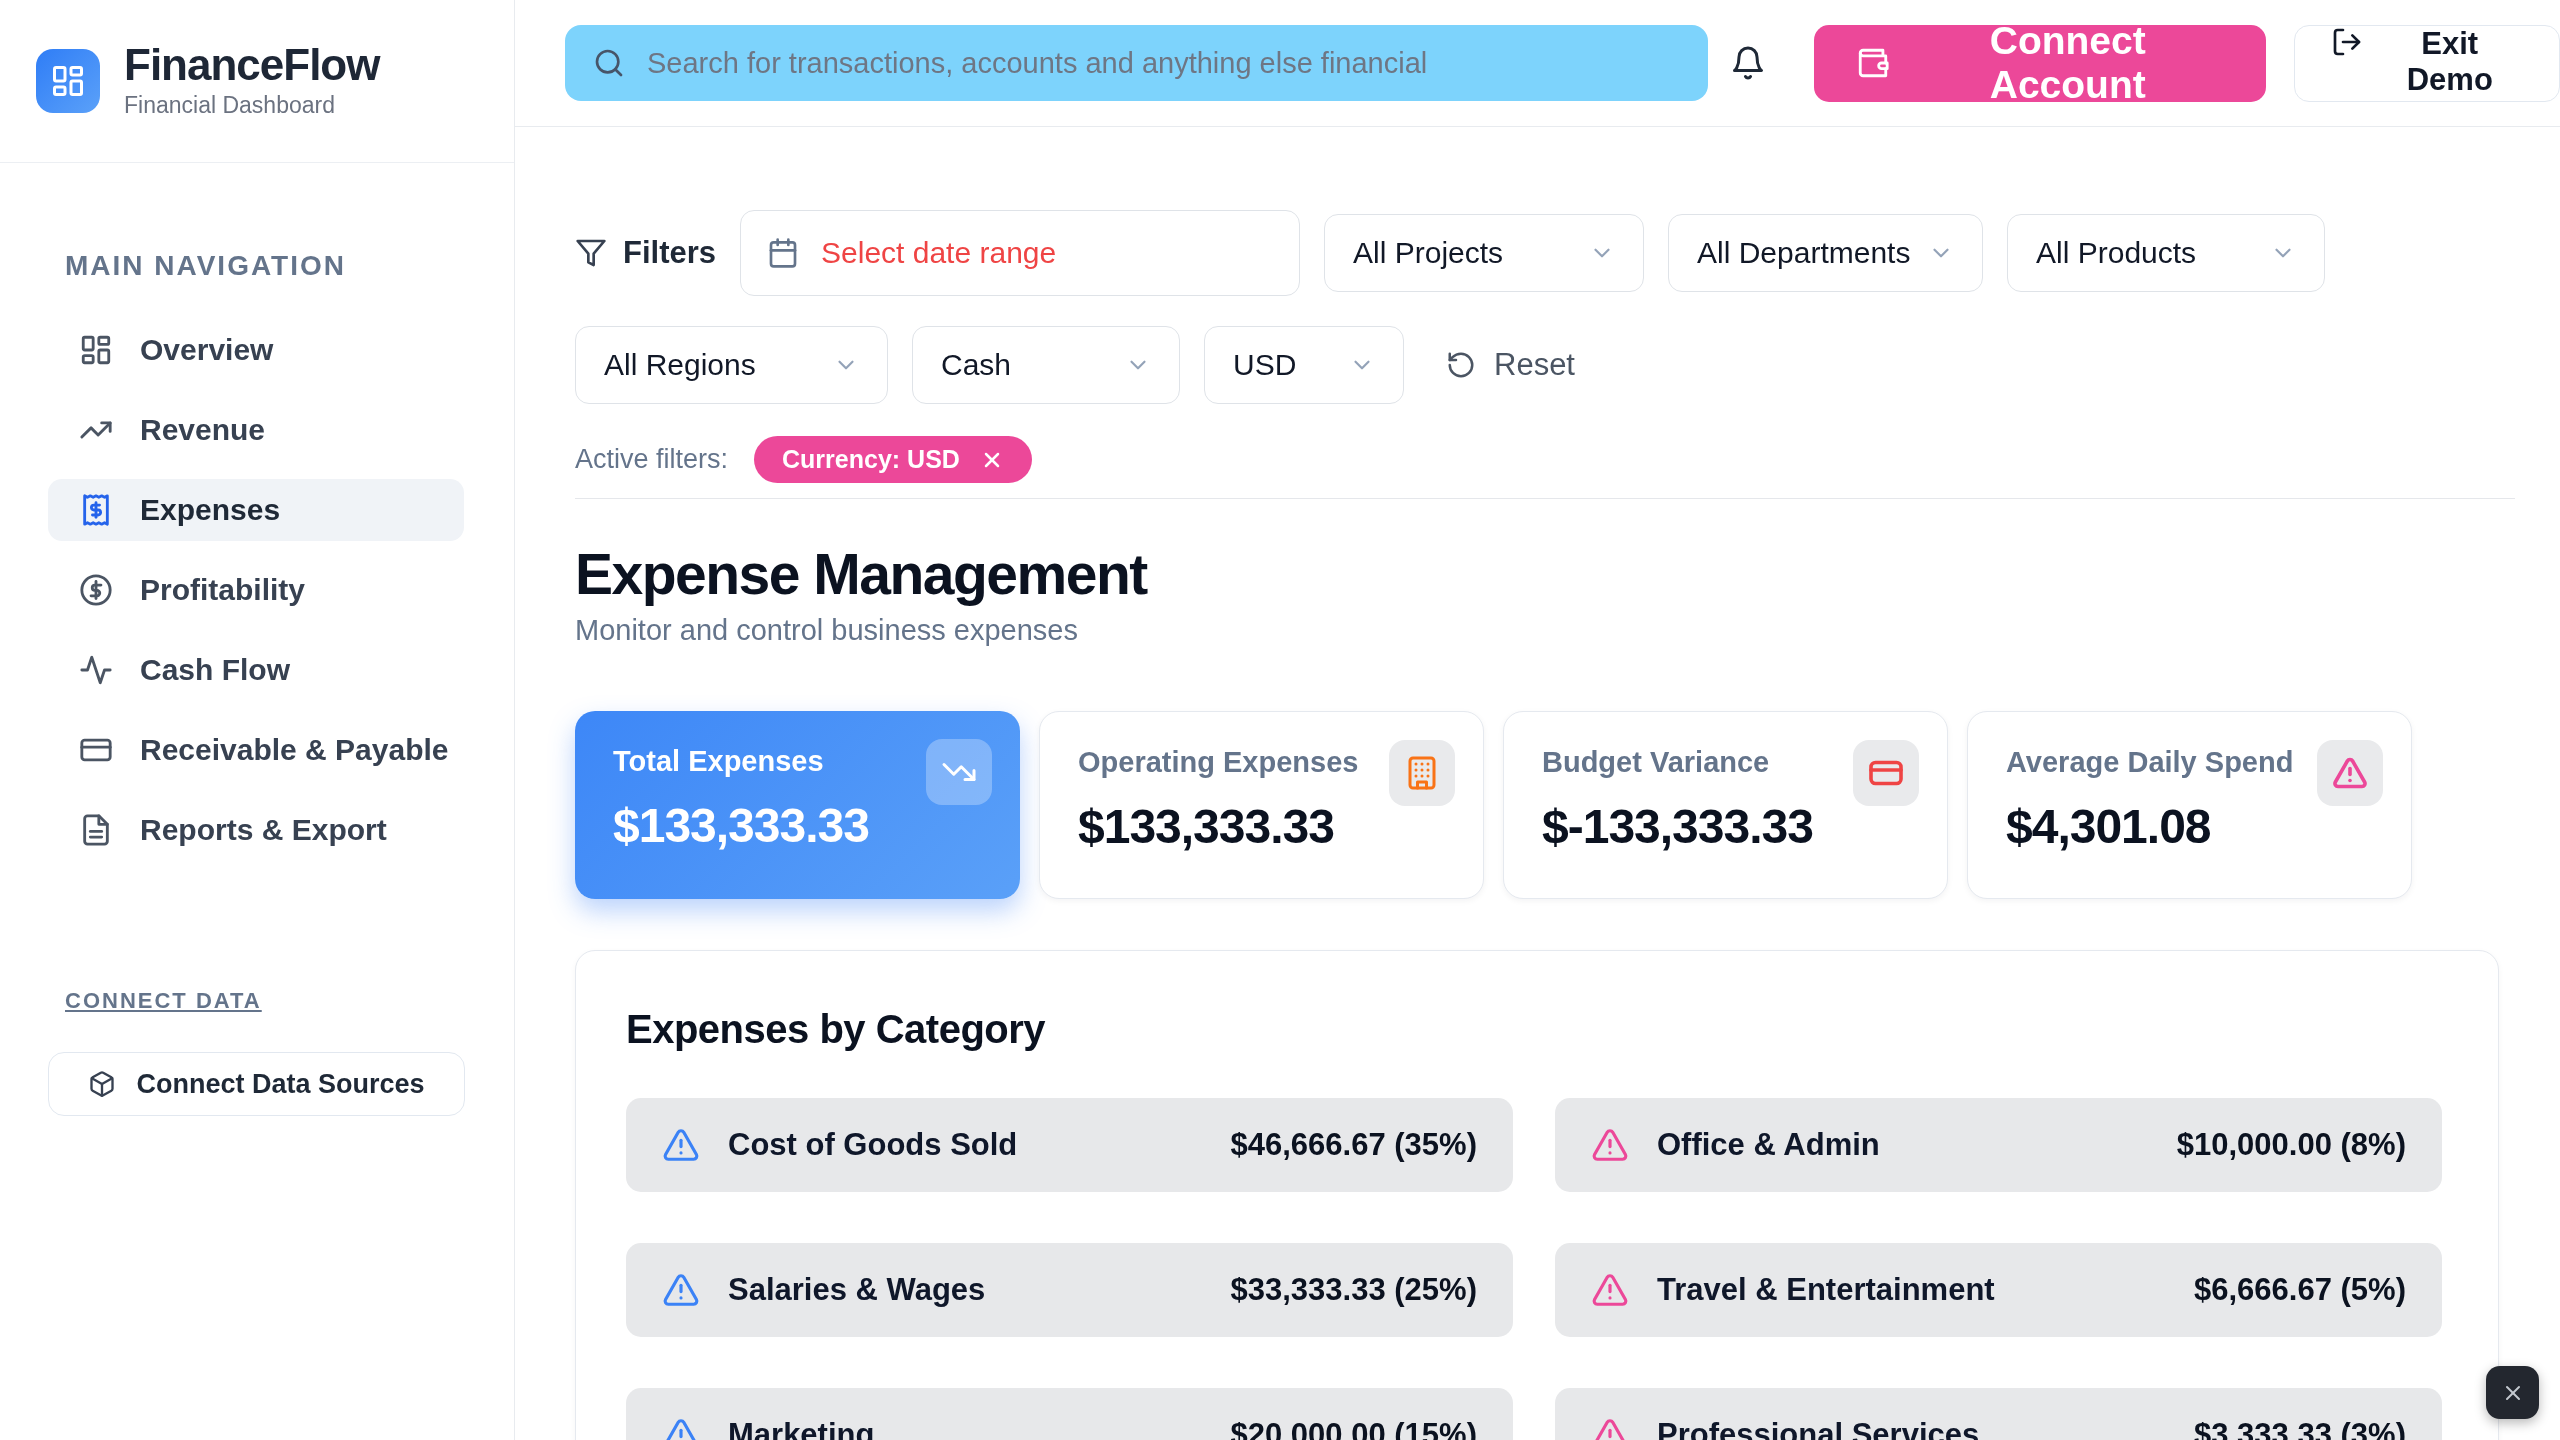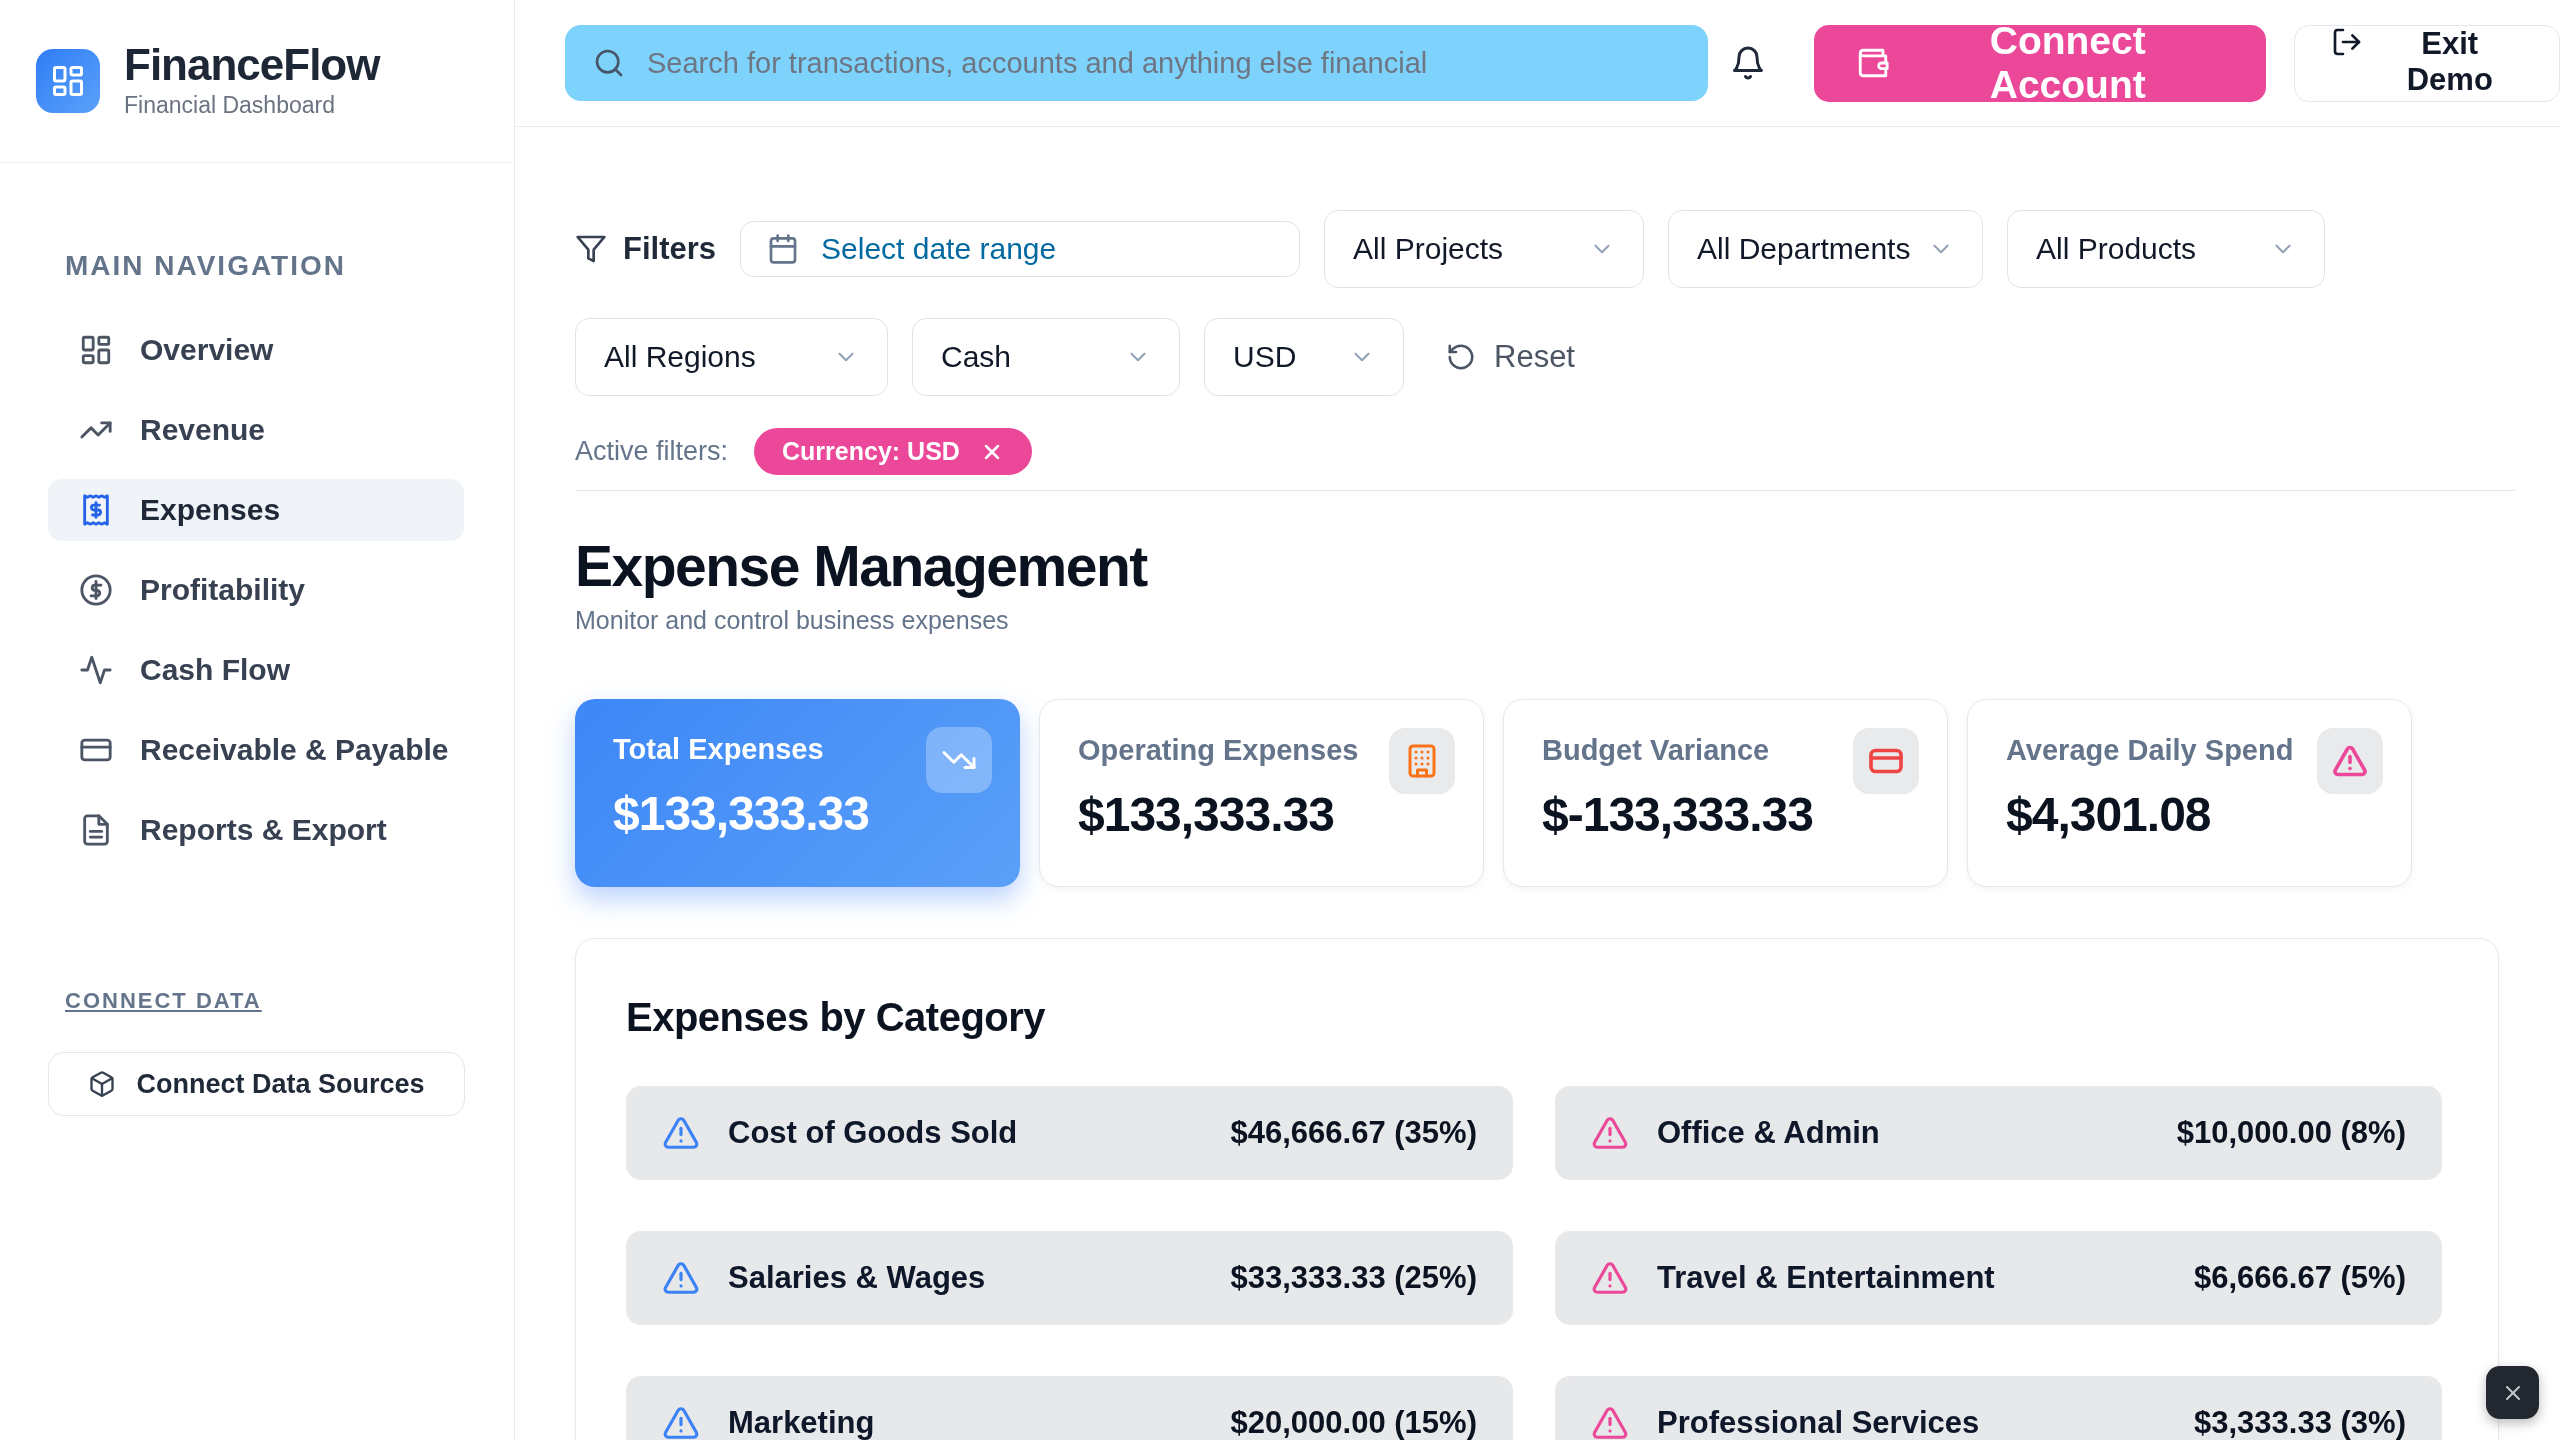--- a/index.html
+++ b/index.html
@@ -58,22 +58,22 @@
 
   
   .content { position:fixed; left:515px; top:127px; width:2045px; height:1313px;
     overflow:hidden; padding:83px 45px 0 60px; background:#fff; }
 
   .filter-row1, .filter-row2 { display:flex; align-items:center; gap:24px; }
   .filter-row2 { margin-top:30px; }
   .filters-group { display:flex; align-items:center; gap:16px; font-size:31px;
     font-weight:700; color:#111827; color:#1f2937; }
   .filters-group .ficon { color:#374151; }
-  .date-input { width:560px; height:56px; border:1.5px solid #dfe3e8; border-radius:14px;
-    display:flex; align-items:center; gap:22px; padding:0 26px; color:#0369a1;
+  .date-input { width:560px; height:86px; border:1.5px solid #dfe3e8; border-radius:14px;
+    display:flex; align-items:center; gap:22px; padding:0 26px; color:#ef4444;
     font-size:30px; cursor:text; background:#fff; }
   .dd { height:78px; border:1.5px solid #dfe3e8; border-radius:14px; background:#fff;
     display:flex; align-items:center; justify-content:space-between; padding:0 28px;
     font-size:30px; color:#111827; font-weight:500; cursor:pointer; }
   .dd .chev { color:#94a3b8; }
   .w-projects{width:320px} .w-departments{width:315px} .w-products{width:318px}
   .w-regions{width:313px} .w-cash{width:268px} .w-usd{width:200px}
   .reset-btn { margin-left:18px; display:flex; align-items:center; gap:18px;
     background:none; border:none; cursor:pointer; font-size:31px; font-weight:500;
     color:#4b5563; font-family:inherit; }
@@ -81,21 +81,21 @@
   .active-row { display:flex; align-items:center; gap:26px; margin-top:32px; height:47px; }
   .active-label { font-size:27px; color:#64748b; }
   .chip { height:47px; border-radius:24px; background:#ec4899; color:#fff;
     display:flex; align-items:center; gap:20px; padding:0 28px; font-size:25px; font-weight:700; }
   .chip-x { cursor:pointer; display:flex; align-items:center; }
 
   hr.divider { border:none; border-top:1.5px solid #e5e7eb; margin-top:15px; }
 
   .page-title { margin-top:44px; font-size:57px; font-weight:800; color:#0b1220;
     letter-spacing:-1.5px; line-height:1.1; }
-  .page-sub { margin-top:8px; font-size:25px; color:#64748b; }
+  .page-sub { margin-top:8px; font-size:29px; color:#64748b; }
 
   .stats { display:flex; gap:19px; margin-top:64px; }
   .stat-card { position:relative; width:445px; height:188px; border-radius:20px;
     background:#fff; border:1.5px solid #e5e9ef; box-shadow:0 2px 6px rgba(15,23,42,0.05);
     padding:34px 0 0 38px; }
   .stat-card.primary { background:linear-gradient(135deg,#3d87f7 0%,#5aa0f8 100%);
     border:none; box-shadow:0 12px 26px rgba(59,130,246,0.35); }
   .stat-label { font-size:29px; font-weight:600; color:#64748b; }
   .primary .stat-label { color:#fff; }
   .stat-value { margin-top:20px; font-size:48px; font-weight:800; color:#0b1220; letter-spacing:-1px; }

